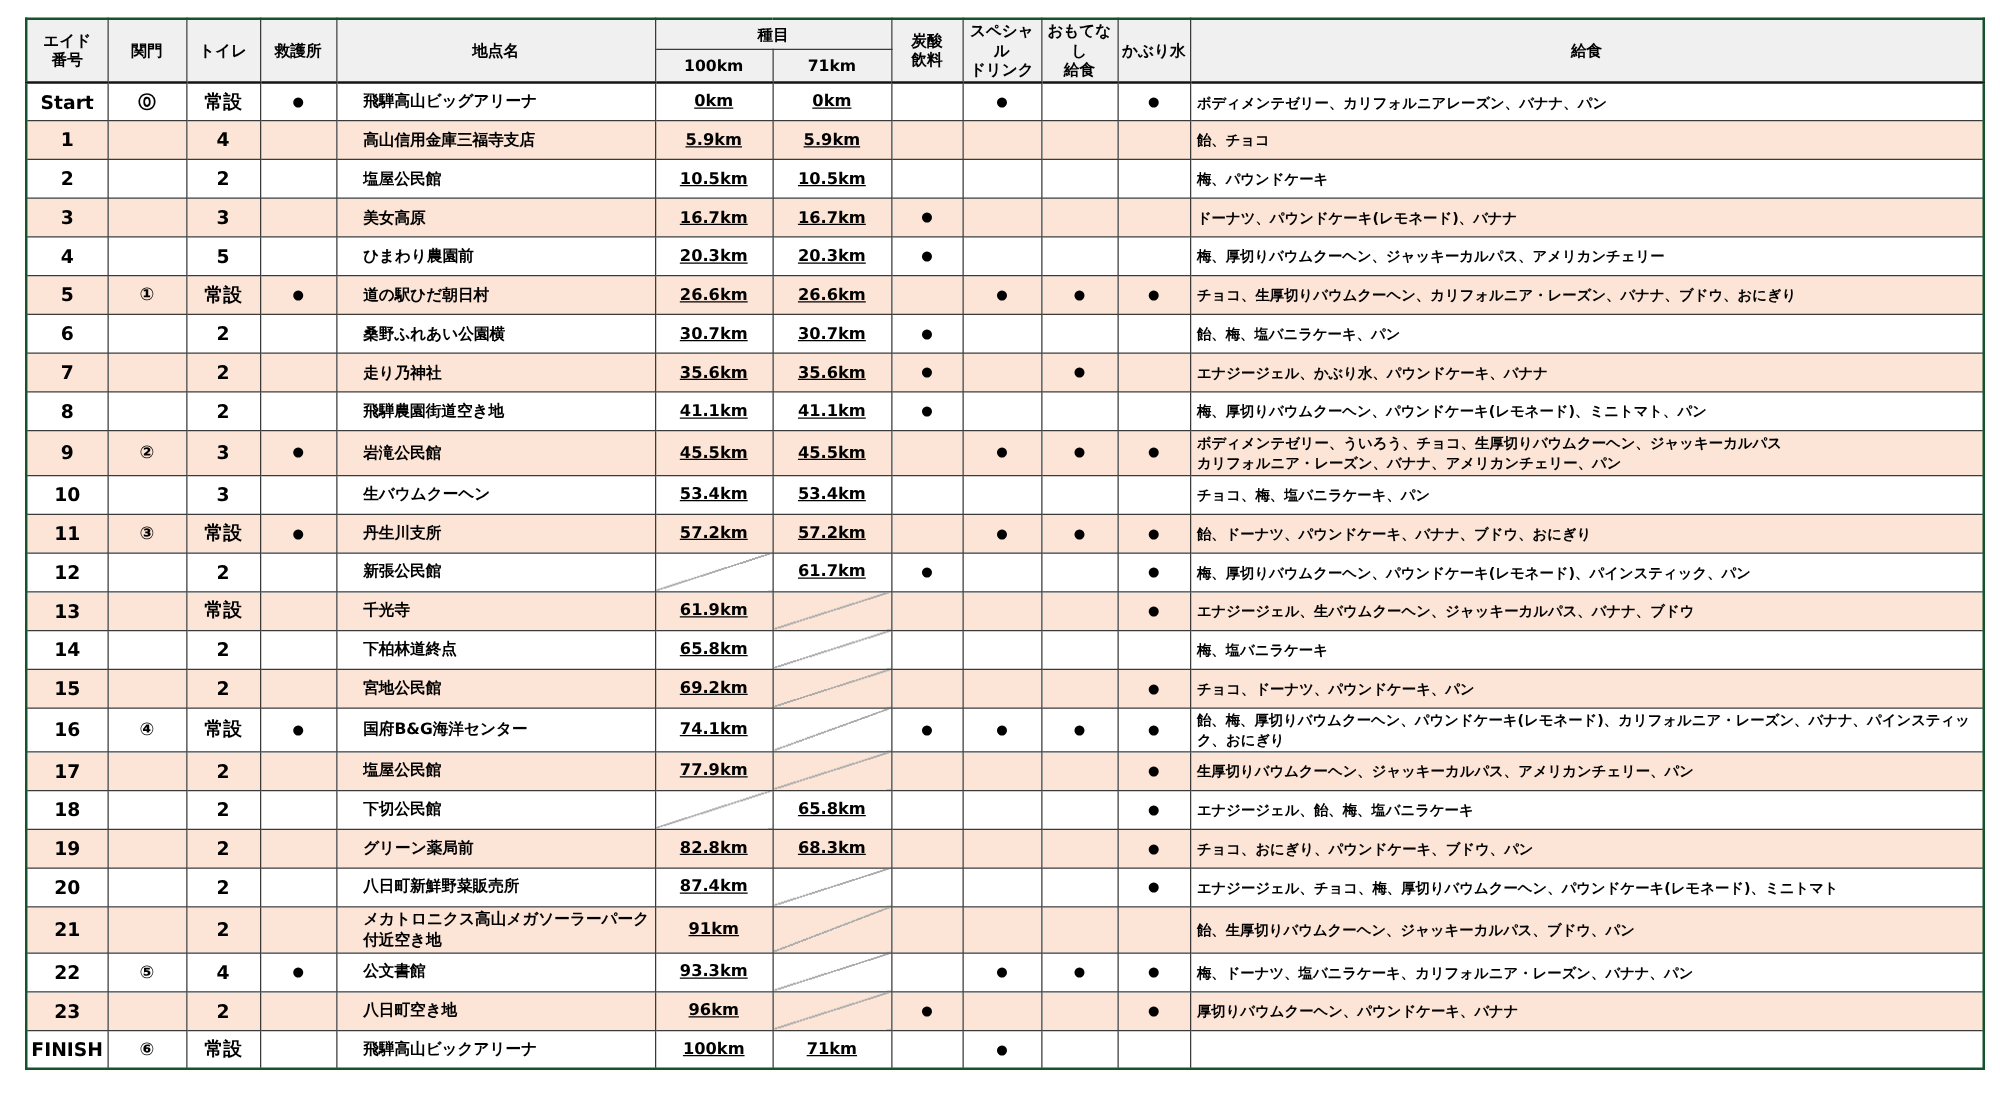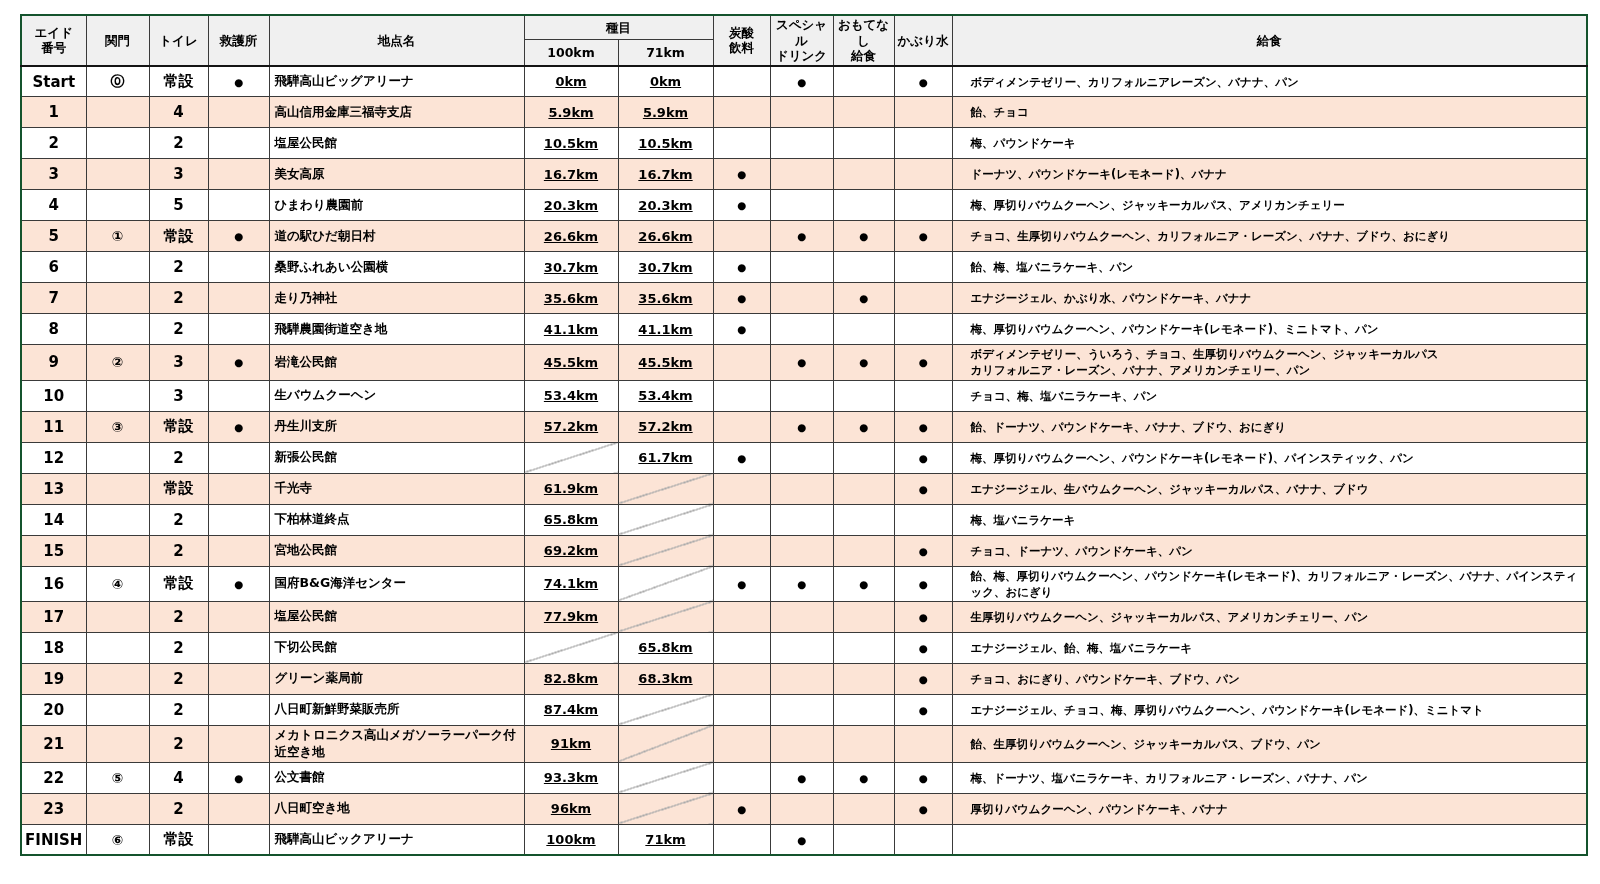--- a/index.html
+++ b/index.html
@@ -11,24 +11,24 @@
   thead th{background:#f0f0f0;font-size:12.5px;line-height:1.25;white-space:pre-line;text-align:center;}
   thead tr.h1{height:24px;}
   thead tr.h2{height:25px;}
   thead th.hdiv{border-bottom:2px solid #141414;}
   tbody tr{height:31px;background:#ffffff;}
   tbody tr:nth-child(even){background:#fce4d6;}
   td.c{text-align:center;}
   td.l{text-align:left;}
   td.num{font-size:15px;}
   td.gate{font-size:14px;}
-  td.name{font-size:12.5px;padding-left:5px;}
+  td.name{font-size:12.5px;padding-left:21px;}
   td.km{font-size:13px;text-decoration:underline;}
   td.dot{font-size:10.5px;}
-  td.food{font-size:11.5px;padding-left:18px;line-height:1.4;white-space:pre-line;}
+  td.food{font-size:11.5px;padding-left:5px;line-height:1.4;white-space:pre-line;}
   td.slash{background-image:linear-gradient(to bottom right,
             transparent calc(50% - 0.7px),
             #ababab calc(50% - 0.7px),
             #ababab calc(50% + 0.7px),
             transparent calc(50% + 0.7px));}
 </style>
 </head>
 <body>
 
 <div class="wrap">

